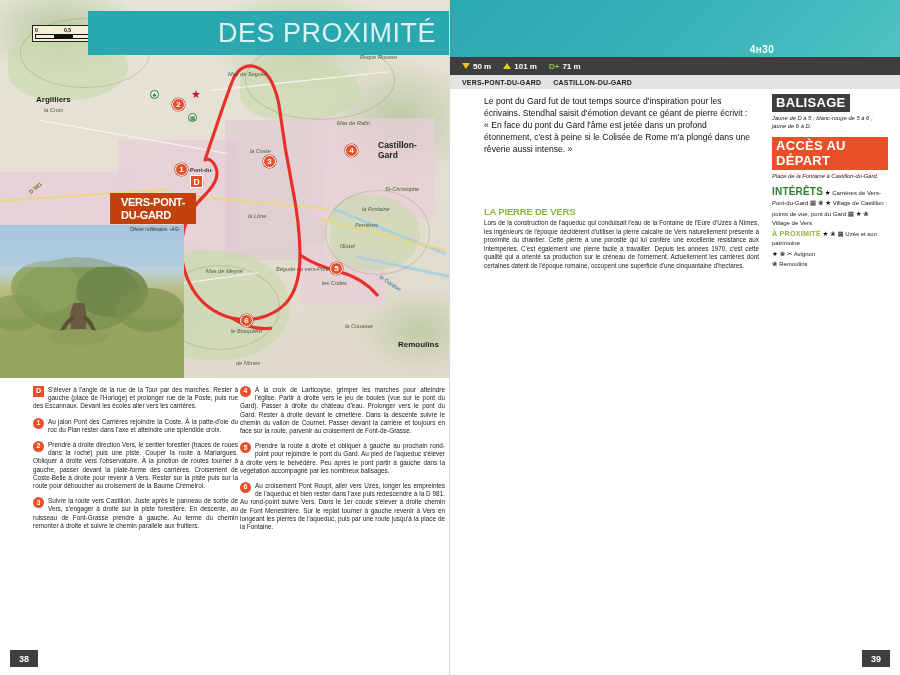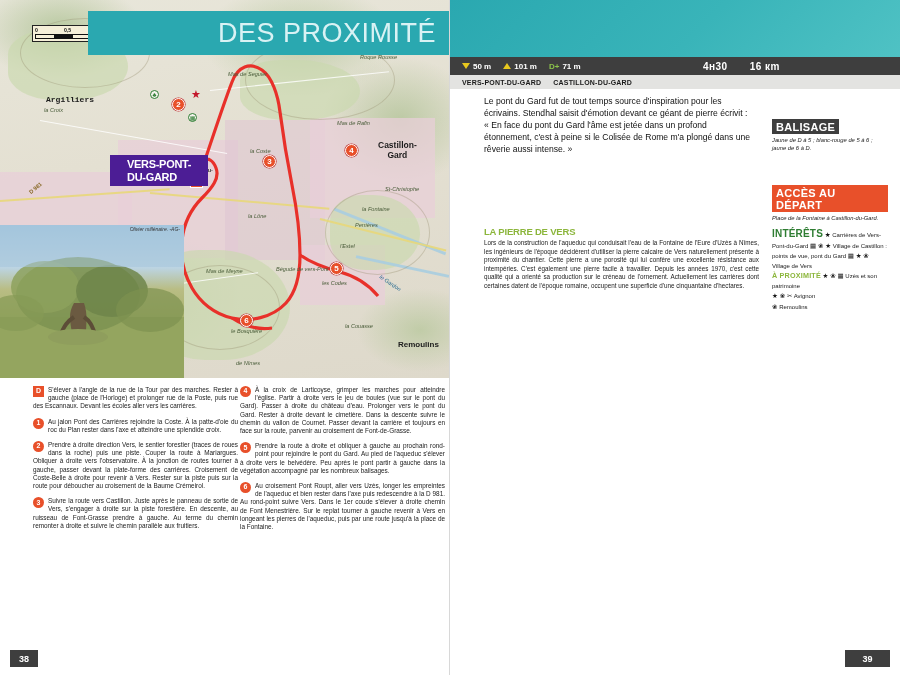--- a/index.html
+++ b/index.html
@@ -57,26 +57,26 @@
   }
   .title-band .t {
     color:#d9f2f4; font-size:27px; letter-spacing:.5px; font-weight:400;
     font-family:"Liberation Sans", sans-serif;
   }
 
   
   .mlabel { position:absolute; font-size:5.6px; color:#3a3a3a; white-space:nowrap; }
   .mlabel.it { font-style:italic; color:#4a5d3a; }
   .mlabel.town { font-size:8px; font-weight:bold; color:#1c1c1c; }
-  .mlabel.town2 { font-size:8.5px; font-weight:bold; color:#1c1c1c;text-align:center; }
+  .mlabel.town2 { font-size:8.5px; font-weight:bold; color:#1c1c1c; }
   .mlabel.blue { color:#2f6f93; font-style:italic; }
 
   .town-box {
-    position:absolute; background:#4c1d95; color:#fff; font-weight:bold;
-    font-size:11px; line-height:12.5px; padding:3px 17px; letter-spacing:-.3px;
+    position:absolute; background:#c2410c; color:#fff; font-weight:bold;
+    font-size:11px; line-height:12.5px; padding:3px 11px; letter-spacing:-.3px;margin-top:38px;
   }
   .wp {
     position:absolute; width:13px; height:13px; border-radius:50%;
     background:#e8502a; color:#fff; font-size:8px; font-weight:bold;
     display:flex; align-items:center; justify-content:center;
     border:1.2px solid #fff; box-shadow:0 0 0 .6px #b33;
   }
   .wp-d {
     position:absolute; width:13px; height:13px;
     background:#e8502a; color:#fff; font-size:8.5px; font-weight:bold;
@@ -124,51 +124,51 @@
     color:transparent; -webkit-text-stroke:1.3px #bfeaec; font-family:"Liberation Sans", sans-serif;
   }
   .rp-bar {
     position:absolute; left:0; top:57px; width:450px; height:18px; background:#3e3e3e;
     display:flex; align-items:center; color:#fff; font-size:8px; font-weight:bold;
   }
   .rp-bar .grp { display:flex; align-items:center; gap:3px; margin-left:12px; }
   .tri-d { width:0;height:0;border-left:4px solid transparent;border-right:4px solid transparent;border-top:6px solid #e8c81e; }
   .tri-u { width:0;height:0;border-left:4px solid transparent;border-right:4px solid transparent;border-bottom:6px solid #e8c81e; }
   .dplus { color:#8bc34a; font-size:8px; font-weight:bold; }
-  .rp-bar .right-stats { margin-left:auto; display:flex; gap:22px; margin-right:120px; font-size:10px; letter-spacing:.5px; }
+  .rp-bar .right-stats { margin-left:auto; display:flex; gap:22px; margin-right:120px; font-size:10px; letter-spacing:.5px;flex-direction:column; }
   .rp-sub {
     position:absolute; left:0; top:75px; width:450px; height:14px; background:#e3e3e1;
     display:flex; align-items:center; color:#1a1a1a; font-size:7px; font-weight:bold; letter-spacing:.2px;
   }
   .rp-sub span { margin-left:12px; }
 
   .intro {
     position:absolute; left:34px; top:95px; width:268px;
     font-size:8.6px; line-height:12px; color:#111;
   }
   .sec-title { color:#8cb63c; font-size:9.5px; font-weight:bold; margin:0 0 2px 0; letter-spacing:-.2px; }
   .sec-body { font-size:6.3px; line-height:8.6px; color:#1a1a1a; text-align:justify; }
-  .pierre { position:absolute; left:34px; top:206px; width:275px;margin-top:20px; }
+  .pierre { position:absolute; left:34px; top:206px; width:275px; }
 
   
   .side { position:absolute; left:322px; top:93px; width:116px; }
   .side-tag {
-    display:inline-block; background:#3e3e3e; color:#fff; font-size:11px; font-weight:bold;
-    padding:1.5px 4px; letter-spacing:.3px; margin-bottom:2px;margin-top:26px;
+    display:inline-block; background:#3e3e3e; color:#fff; font-size:13px; font-weight:bold;
+    padding:1.5px 4px; letter-spacing:.3px; margin-bottom:2px;
   }
   .side-tag.orange { background:#e8502a; }
   .side-text { font-size:5.8px; font-style:italic; line-height:8px; color:#222; margin-bottom:7px; }
   .interets-title { color:#2e7d32; font-size:10px; font-weight:bold; letter-spacing:.2px;margin-top:24px; }
   .prox-title { color:#8cb63c; font-size:7.2px; font-weight:bold; letter-spacing:.2px; }
   .side-list { font-size:6px; line-height:9.5px; color:#1a1a1a; }
   .ic { font-size:6.5px; }
   .ic.star { color:#111; }
 
   .pagenum-r {
-    position:absolute; right:10px; bottom:8px; width:45px; height:17px;
+    position:absolute; right:10px; bottom:8px; width:28px; height:17px;
     background:#3e3e3e; color:#fff; font-size:9px; font-weight:bold;
     display:flex; align-items:center; justify-content:center;
   }
   .gutter { position:absolute; left:449px; top:0; width:2px; height:675px; background:#d8d8d8; }
 </style>
 </head>
 <body>
 
 <div class="page">
 
@@ -222,21 +222,21 @@
         <div class="bars">
           <i class="sb-w" style="flex:1"></i>
             <i class="sb-b" style="flex:1"></i>
           <i class="sb-w" style="flex:1"></i>
             <i class="sb-b" style="flex:1"></i>
         </div>
       </div>
 
       <div class="mlabel it" style="left:133px;top:15px;">la Grand-Combe</div>
       <div class="mlabel it" style="left:360px;top:54px;">Roque Rousse</div>
-      <div class="mlabel town" style="left:46px;top:95px;font-family:Liberation Mono, monospace;">Argilliers</div>
+      <div class="mlabel town" style="left:36px;top:95px;">Argilliers</div>
       <div class="mlabel it" style="left:44px;top:107px;">la Croix</div>
       <div class="mlabel it" style="left:228px;top:71px;">Mas de Seguier</div>
       <div class="mlabel it" style="left:337px;top:120px;">Mas de Rafin</div>
       <div class="mlabel town2" style="left:378px;top:140px;line-height:10px;">Castillon-<br>Gard</div>
       <div class="mlabel it" style="left:385px;top:186px;">St-Christophe</div>
       <div class="mlabel it" style="left:362px;top:206px;">la Fontaine</div>
       <div class="mlabel it" style="left:355px;top:222px;">Perrières</div>
       <div class="mlabel it" style="left:250px;top:148px;">la Coste</div>
       <div class="mlabel it" style="left:248px;top:213px;">la Lône</div>
       <div class="mlabel" style="left:185px;top:167px;font-weight:bold;">s-Pont-du-</div>

